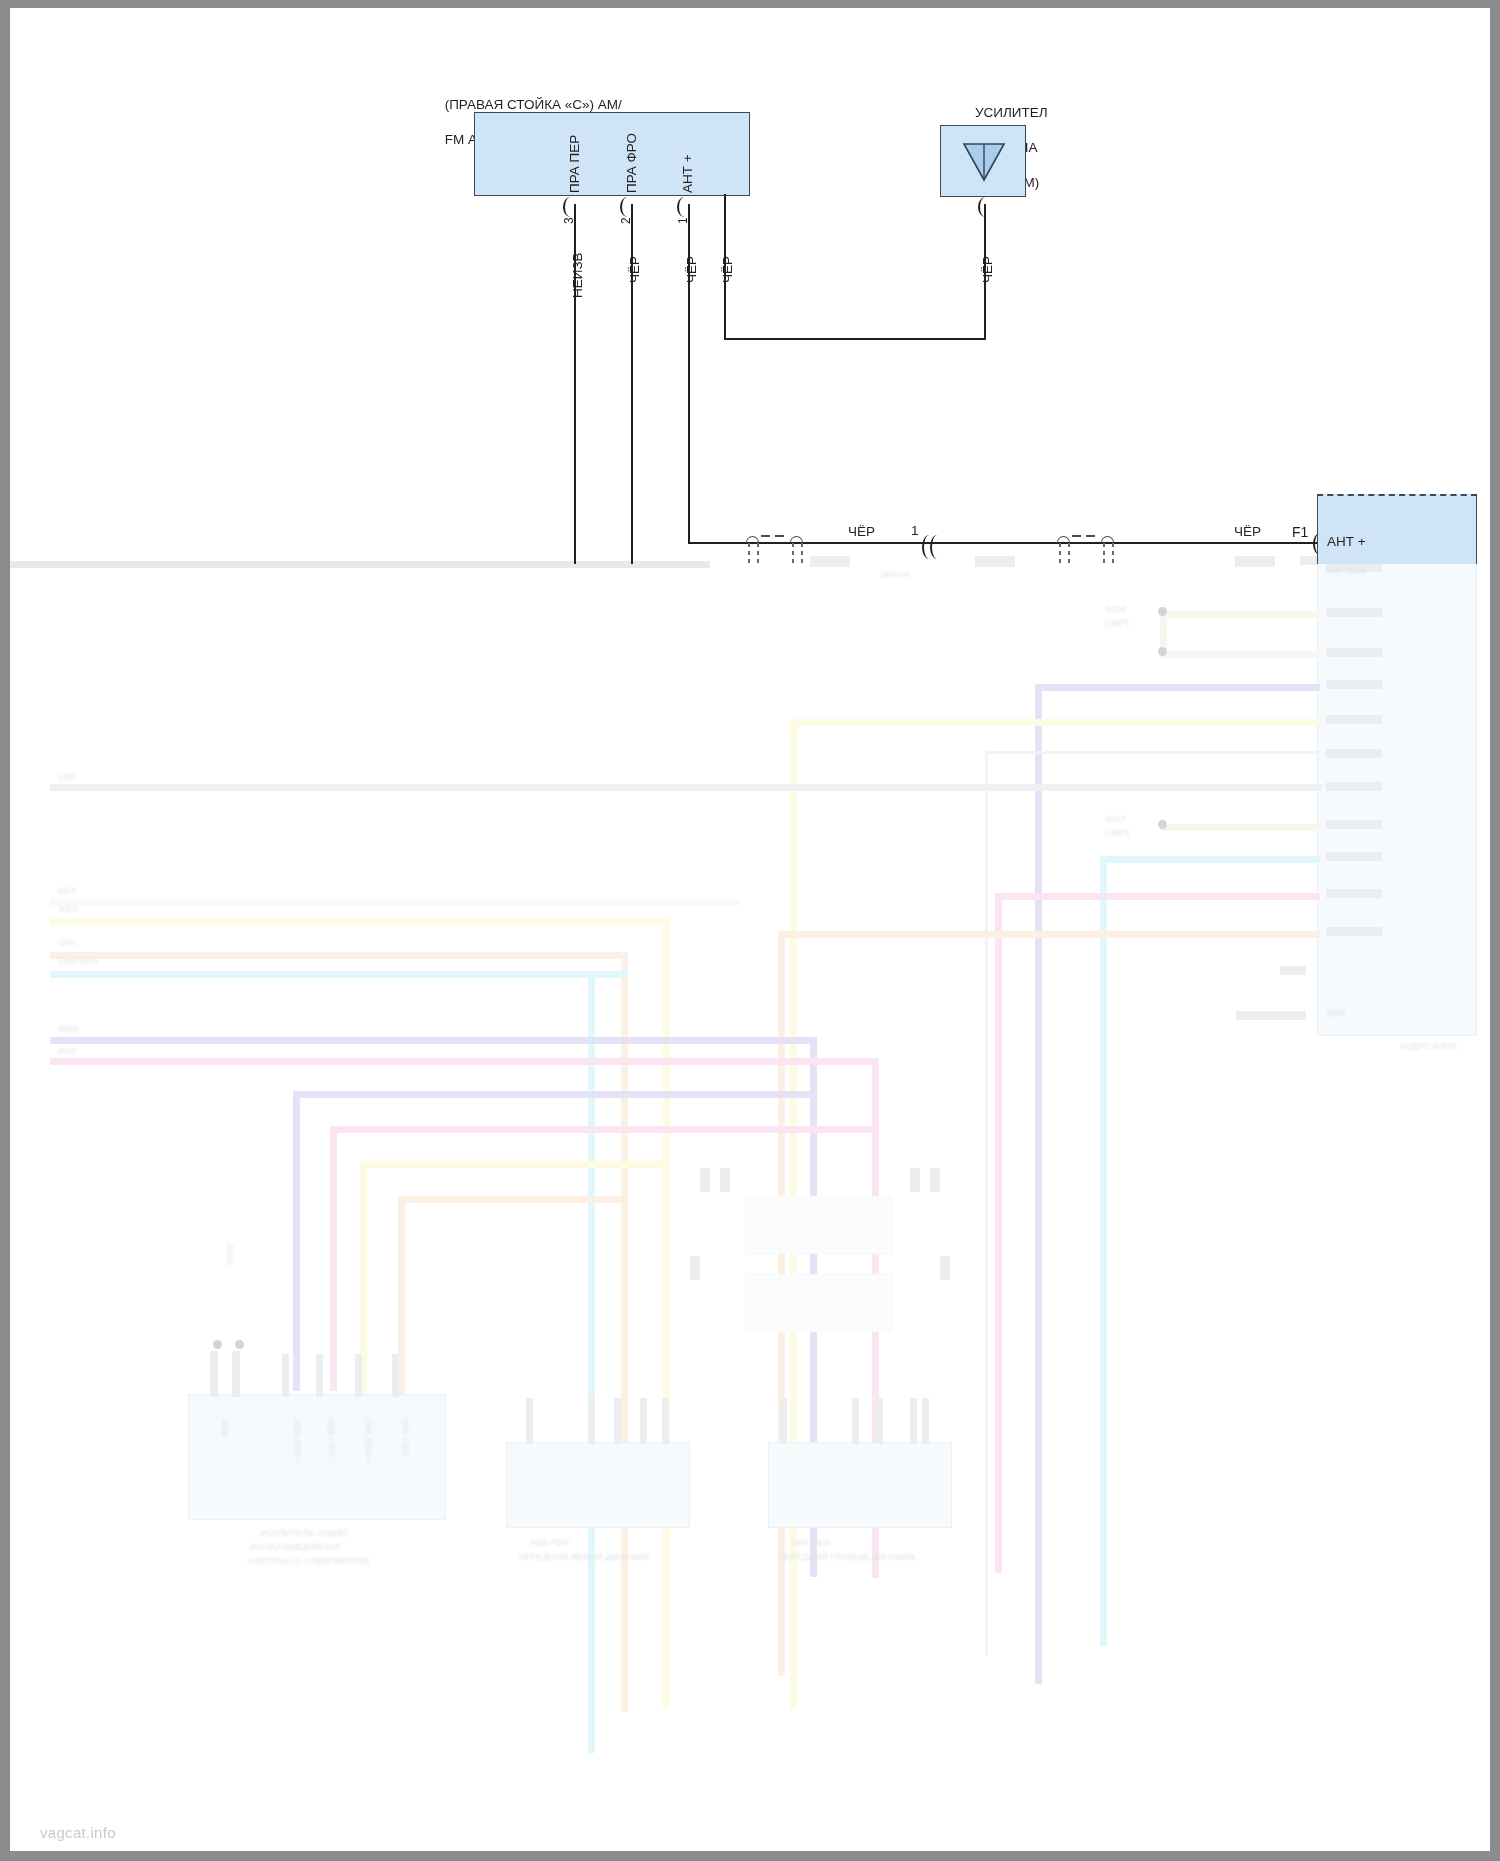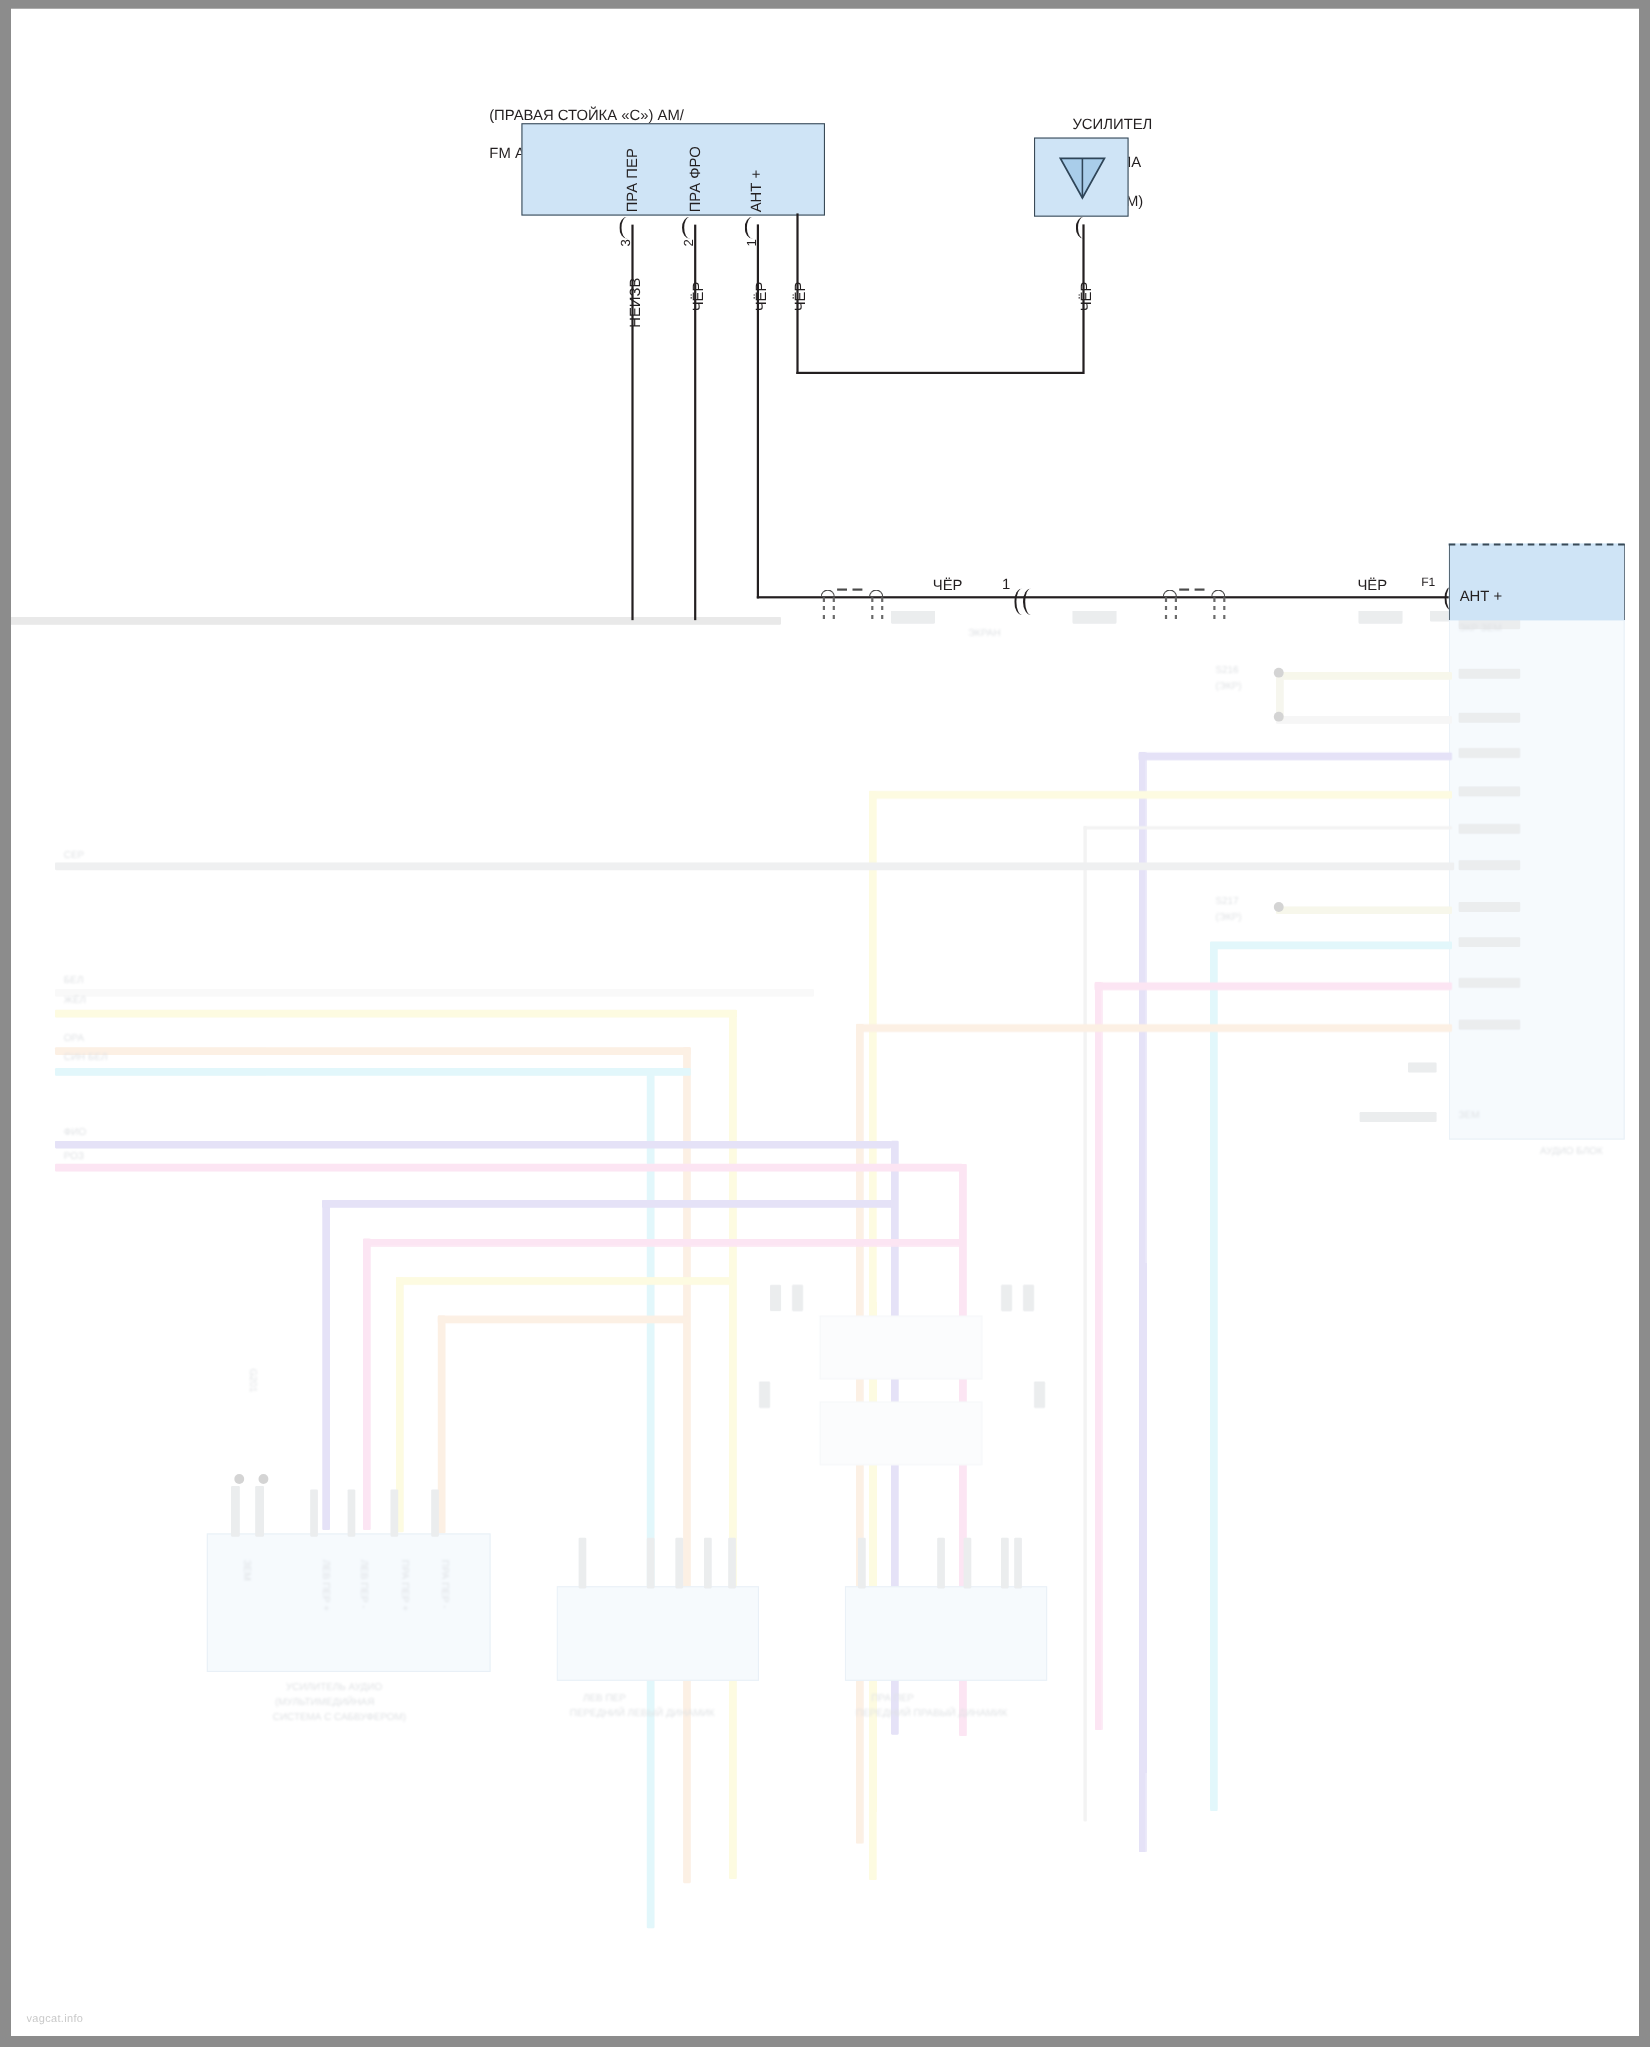--- a/index.html
+++ b/index.html
@@ -48,21 +48,21 @@
          overflow:hidden;pointer-events:auto;}
   #faded .inner{position:absolute;inset:0;opacity:.20;filter:blur(.6px);}
   .fw{position:absolute;border-radius:1px;}
   .fwH{height:7px;} .fwV{width:7px;}
   .fblk{position:absolute;background:#cfe4f6;border:1px solid #8fb6d4;box-sizing:border-box;}
   .ftx{position:absolute;color:#5e6b78;font-size:9px;white-space:nowrap;
        filter:blur(1.1px);}
   .fpin{position:absolute;background:#9aa3ac;border-radius:1px;filter:blur(.7px);}
   .fterm{position:absolute;width:9px;height:9px;border-radius:50%;background:#2b2b2b;}
 
-  .wm{position:absolute;left:14px;bottom:10px;font-size:10px;color:#c9c9c9;letter-spacing:.3px;}
+  .wm{position:absolute;left:30px;bottom:10px;font-size:15px;color:#c9c9c9;letter-spacing:.3px;}
 </style>
 </head>
 <body>
 
 <div id="page">
   <div id="sheet">
 
     <div id="faded">
       <div class="inner">
 
@@ -283,21 +283,21 @@
       <div class="arc" style="left:44px;"></div>
       <div class="dash" style="left:15px;width:9px;"></div>
       <div class="dash" style="left:29px;width:9px;"></div>
       <div class="legd" style="left:2px;top:7px;height:24px;"></div>
       <div class="legd" style="left:11px;top:7px;height:24px;"></div>
       <div class="legd" style="left:46px;top:7px;height:24px;"></div>
       <div class="legd" style="left:55px;top:7px;height:24px;"></div>
     </div>
 
     <div class="lbl" style="left:1224px;top:516px;font-size:13.5px;">ЧЁР</div>
-    <div class="lbl" style="left:1282px;top:516px;font-size:11px;">F1</div>
+    <div class="lbl" style="left:1282px;top:516px;font-size:14px;">F1</div>
     <div class="conn" style="left:1303px;top:525px;height:22px;"></div>
 
     <div class="blk dashtop" style="left:1307px;top:486px;width:160px;height:70px;border-bottom:none;"></div>
     <div class="lbl" style="left:1317px;top:526px;font-size:13.5px;">АНТ +</div>
 
     <div class="wm">vagcat.info</div>
   </div>
 </div>
 
 </body></html>

